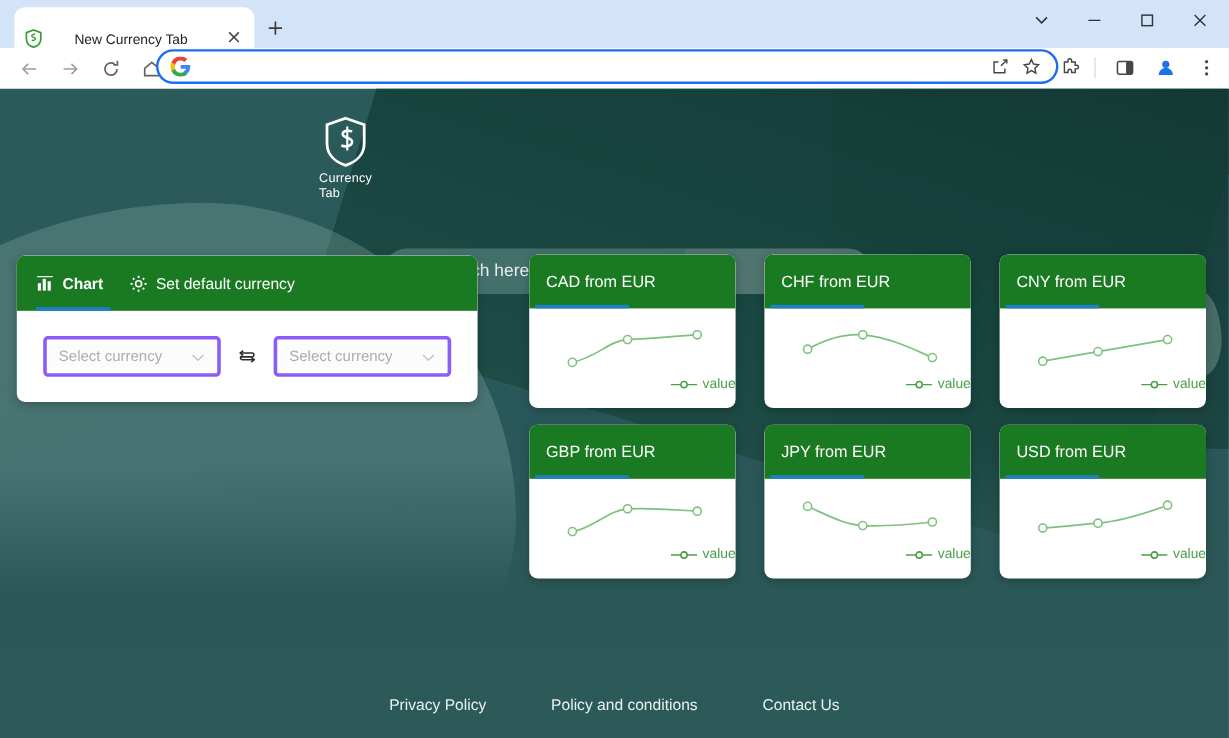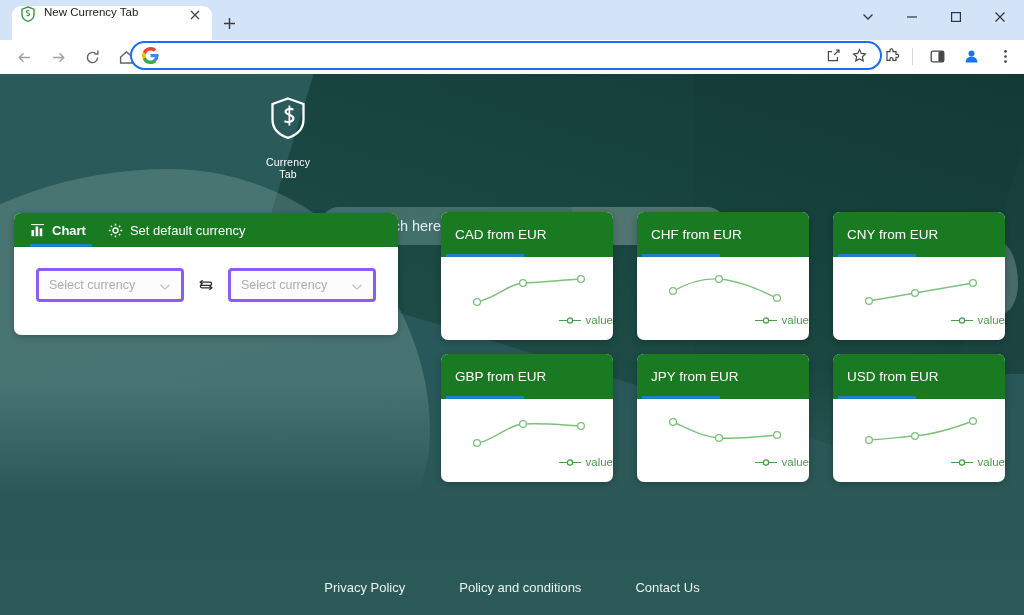--- a/index.html
+++ b/index.html
@@ -12,21 +12,21 @@
   
   .browser { width: 1024px; height: 615px; position: relative; background: #d6e4f7; }
 
   .tabstrip {
     position: absolute; left: 0; top: 0; width: 1024px; height: 40px;
     background: #d3e3f8;
   }
   .tab {
     position: absolute; left: 12px; top: 6px; width: 200px; height: 34px;
     background: #ffffff; border-radius: 9px 9px 0 0;
-    display: flex; align-items: flex-start; padding: 0 8px;
+    display: flex; align-items: flex-end; padding: 0 8px; gap: 18px;
   }
   .tab-favicon { width: 16px; height: 16px; flex: 0 0 16px; margin-right: 8px; }
   .tab-title {
     flex: 1 1 auto; font-size: 11.5px; color: #222; white-space: nowrap;
     overflow: hidden; text-overflow: ellipsis;
   }
   .tab-close {
     width: 18px; height: 18px; flex: 0 0 18px; border-radius: 50%;
     display: flex; align-items: center; justify-content: center;
     font-size: 13px; color: #444;
@@ -115,21 +115,21 @@
   
   .hero {
     position: absolute; left: 0; top: 22px; width: 1024px; height: 90px;
   }
   .logo {
     position: absolute; left: 258px; top: 0; width: 60px;
     display: flex; flex-direction: column; align-items: center;
   }
   .logo-mark { width: 38px; height: 44px; }
   .logo-text {
-    margin-top: 17px; text-align: center; color: #ffffff;
+    margin-top: 4px; color: #ffffff;
     font-size: 10.5px; line-height: 11.5px; letter-spacing: .2px;
   }
   .searchbar {
     position: absolute; left: 320px; top: 111px; width: 406px; height: 38px;
     border-radius: 19px; overflow: hidden;
     background: linear-gradient(90deg, rgba(146,190,186,0.34) 0%, rgba(146,190,186,0.34) 62%, rgba(208,224,222,0.30) 62%, rgba(208,224,222,0.30) 100%);
     display: flex; align-items: center; padding: 0 16px;
   }
   .search-ico { width: 16px; height: 16px; flex: 0 0 16px; margin-right: 10px; color: #dff0ed; }
   .search-input {
@@ -138,21 +138,21 @@
   }
   .search-input::placeholder { color: #eef7f5; opacity: .95; }
 
   
   .panel {
     position: absolute; left: 14px; top: 139px; width: 384px; height: 122px;
     background: #ffffff; border-radius: 7px;
     box-shadow: 0 2px 7px rgba(0,0,0,.22); overflow: hidden;
   }
   .panel-tabs {
-    height: 34px; background: #1a7a22; display: flex; align-items: center;
+    height: 46px; background: #1a7a22; display: flex; align-items: flex-start;
     padding: 0 16px; position: relative;
   }
   .ptab {
     display: flex; align-items: center; gap: 7px; height: 46px;
     color: #ffffff; font-size: 13px; margin-right: 22px;
   }
   .ptab .pico { width: 15px; height: 15px; display: block; }
   .ptab.active { font-weight: bold; }
   .ptab-underline {
     position: absolute; left: 16px; bottom: 0; width: 62px; height: 3px;

